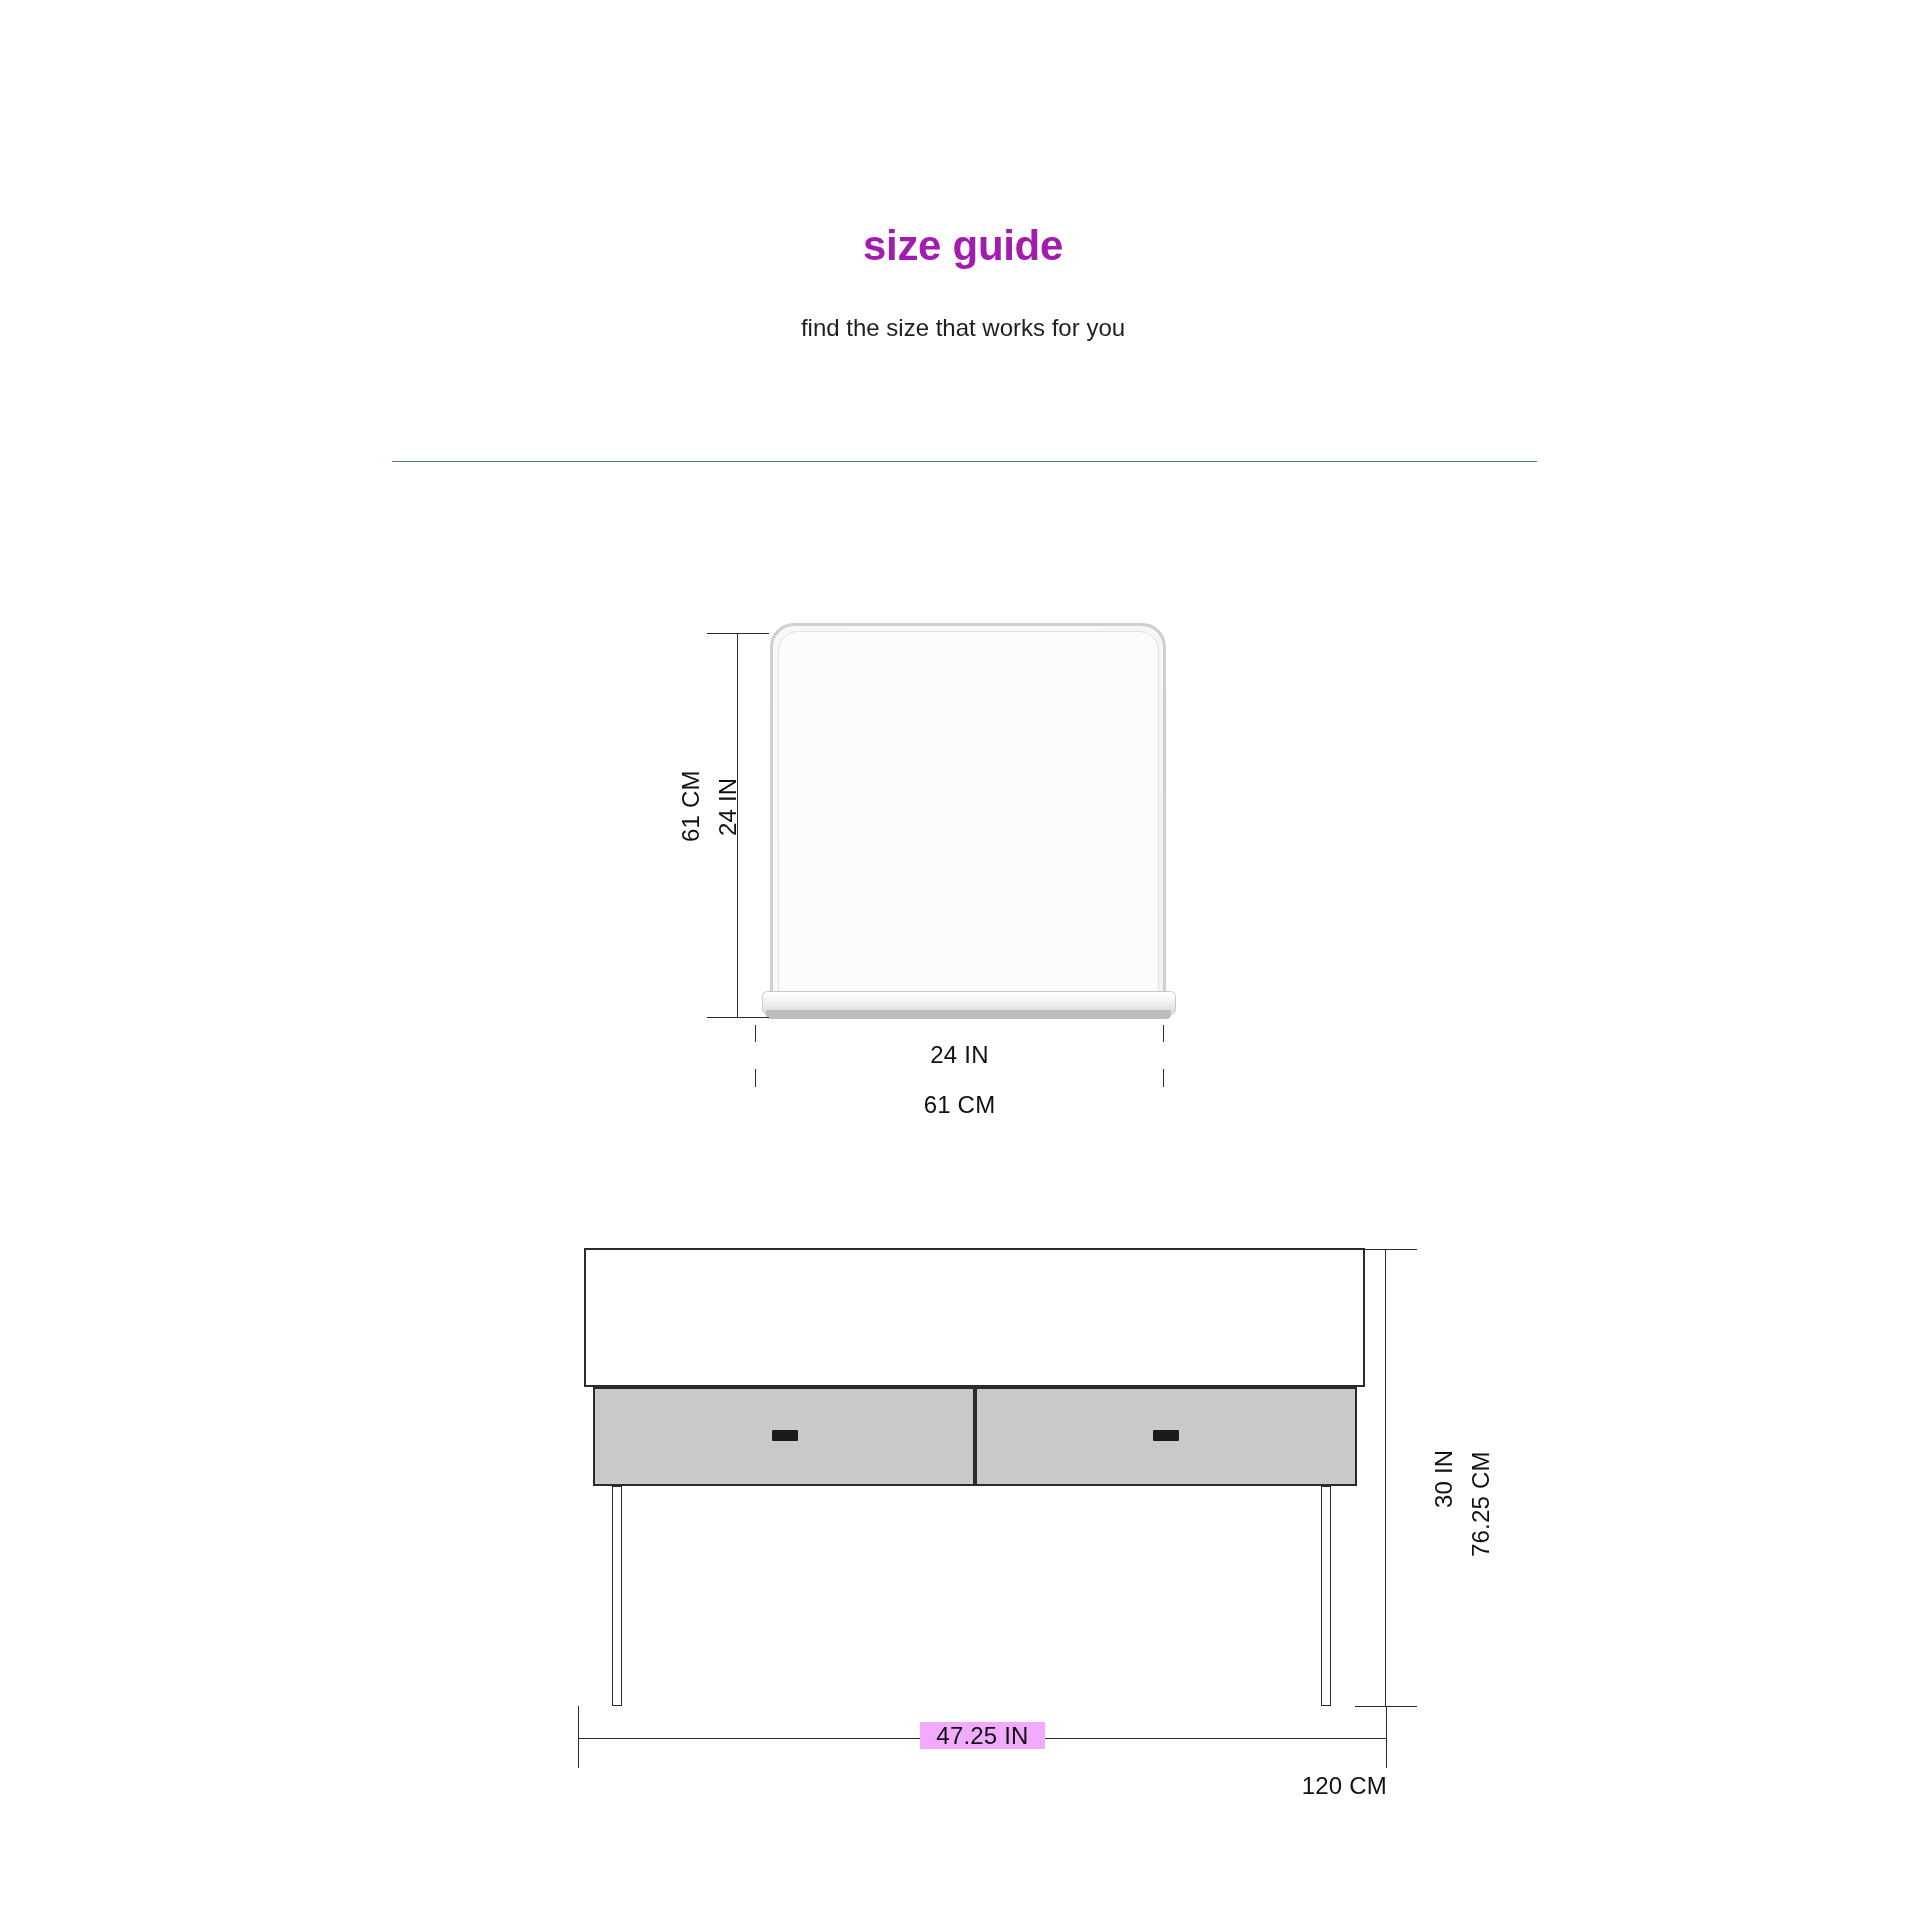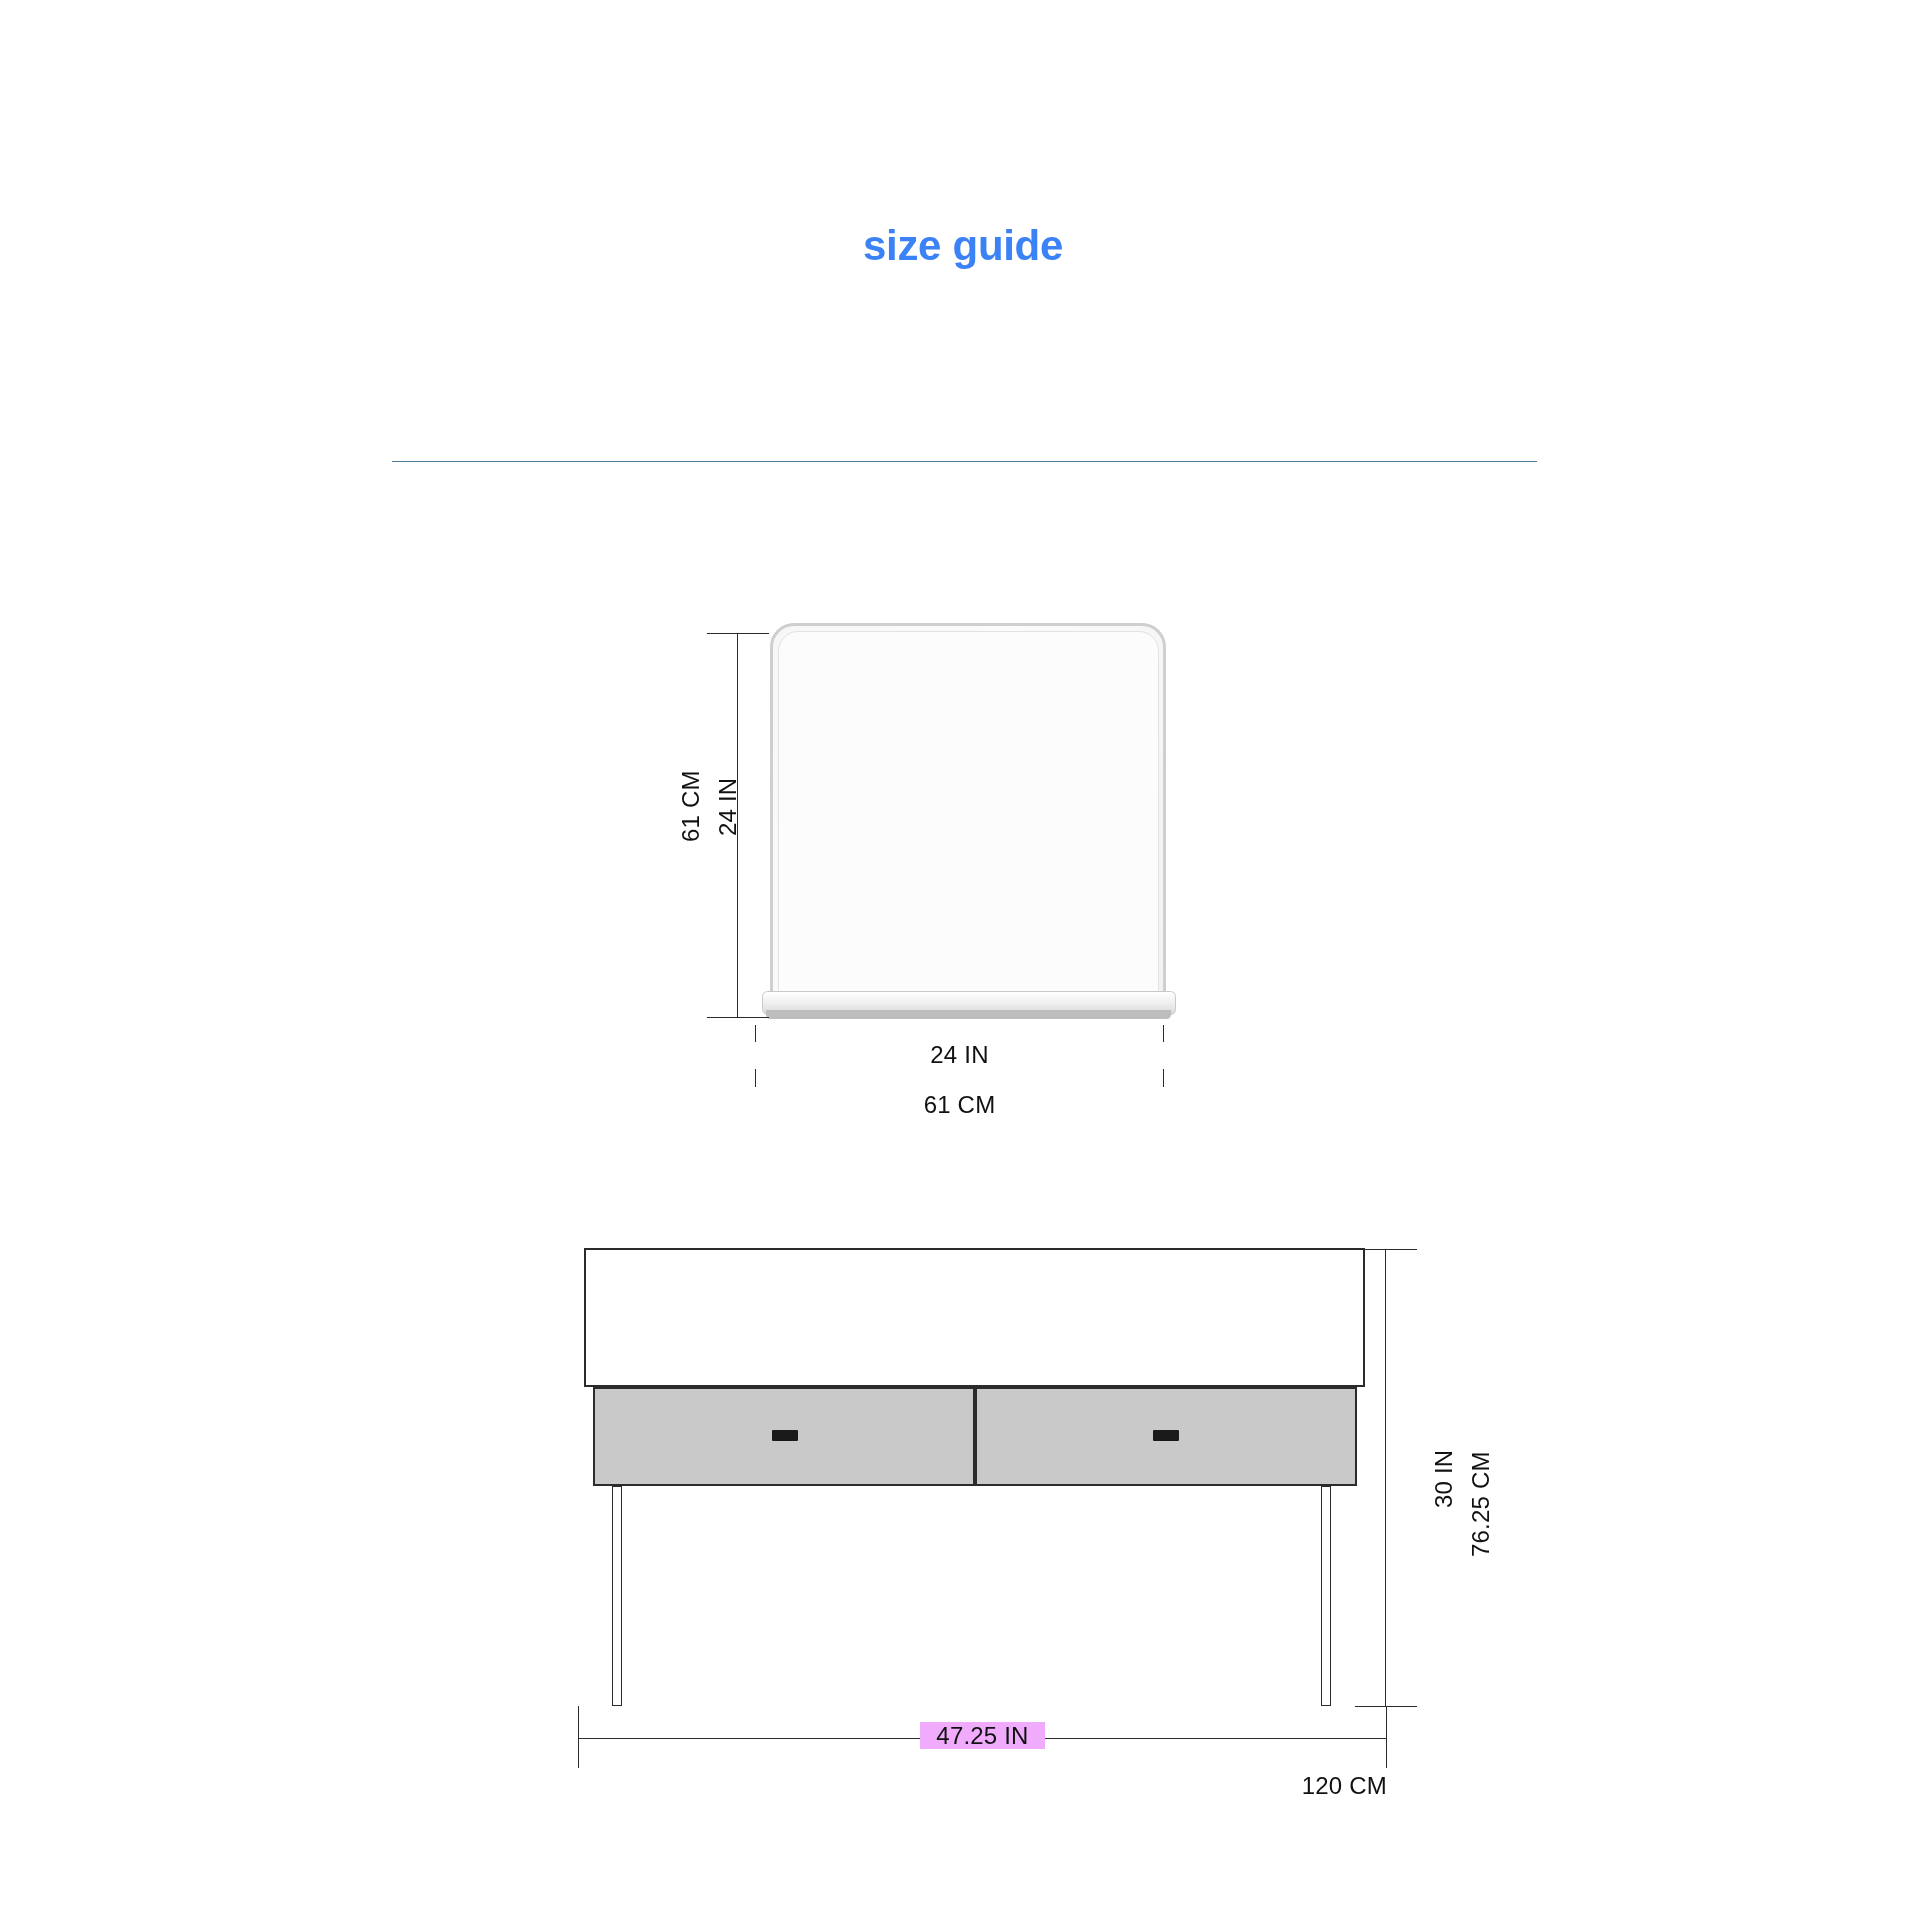--- a/index.html
+++ b/index.html
@@ -22,21 +22,21 @@
     top: 0;
     left: 0;
     width: 1926px;
     text-align: center;
   }
   .title {
     margin-top: 223px;
     font-size: 42px;
     font-weight: 600;
     letter-spacing: -0.3px;
-    color: #3b82f6;
+    color: #a21caf;
     line-height: 1.1;
   }
   .subtitle {
     margin-top: 46px;
     font-size: 24px;
     font-weight: 400;
     color: #1f1f1f;
     line-height: 1.1;
   }
   .divider {
@@ -156,20 +156,21 @@
     box-sizing: border-box;
   }
   .leg-left { left: 612px; }
   .leg-right { left: 1321px; }
 </style>
 </head>
 <body>
 
 <div class="header">
   <div class="title">size guide</div>
+  <div class="subtitle">find the size that works for you</div>
 </div>
 <div class="divider" style="background: rgb(74, 123, 150);"></div>
 
 <div>
   <div class="mirror-body"></div>
   <div class="mirror-inner"></div>
   <div class="mirror-shelf"></div>
   <div class="mirror-shelf-lip"></div>
 
   <div class="line-v" style="left:737px; top:633px; height:384px;"></div>

